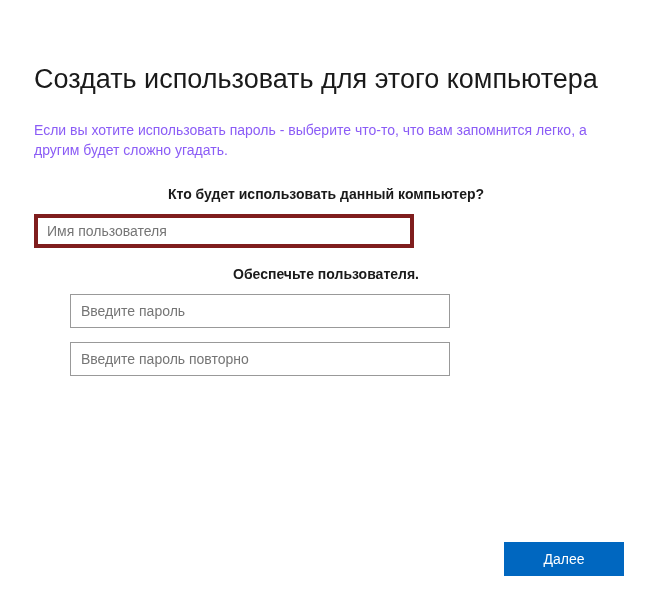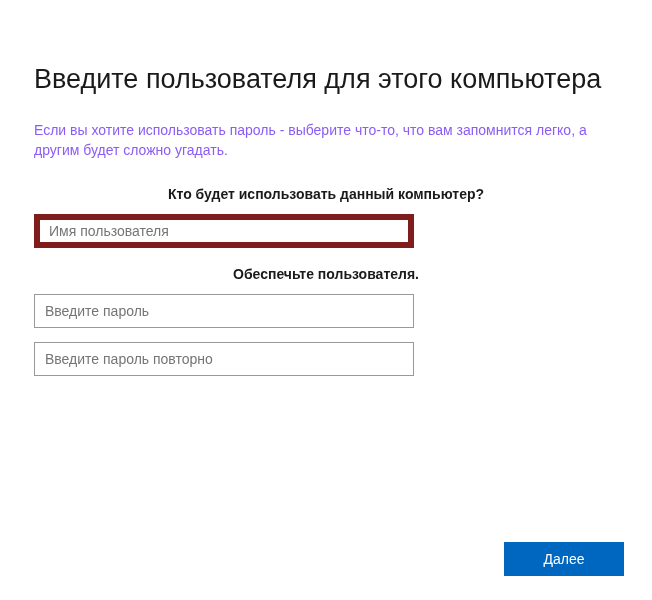--- a/index.html
+++ b/index.html
@@ -45,31 +45,32 @@
       padding: 0 10px;
       font-size: 14px;
       font-family: inherit;
       color: #333;
       outline: none;
       display: block;
       margin-bottom: 18px;
       background: #fff;
     }
     .input-field.focused {
-      border: 6px solid #7f1d1d;
+      border: 4px solid #7f1d1d;
       padding: 0 9px;
     }
     .input-field::placeholder {
       color: #757575;
     }
     .section-gap {
       margin-top: 6px;
     }
     .password-group .input-field {
       margin-bottom: 14px;
+      margin-left: 36px;
     }
     .footer {
       position: absolute;
       bottom: 24px;
       right: 28px;
     }
     .next-button {
       width: 120px;
       height: 34px;
       background: #0067c0;
@@ -78,21 +79,21 @@
       font-size: 14px;
       font-family: inherit;
       cursor: pointer;
       text-align: center;
     }
   </style>
 </head>
 <body>
 
 <div class="container">
-  <h1 class="title">Введите пользователя для этого компьютера</h1>
+  <h1 class="title">Создать использовать для этого компьютера</h1>
   <p class="description">Если вы хотите использовать пароль - выберите что-то, что вам запомнится легко, а другим будет сложно угадать.</p>
 
   <div>
     <div class="section-label">Кто будет использовать данный компьютер?</div>
     <input type="text" class="input-field focused" placeholder="Имя пользователя" style="">
   </div>
 
   <div class="section-gap password-group">
     <div class="section-label">Обеспечьте пользователя.</div>
     <input type="password" class="input-field" placeholder="Введите пароль" style="">

